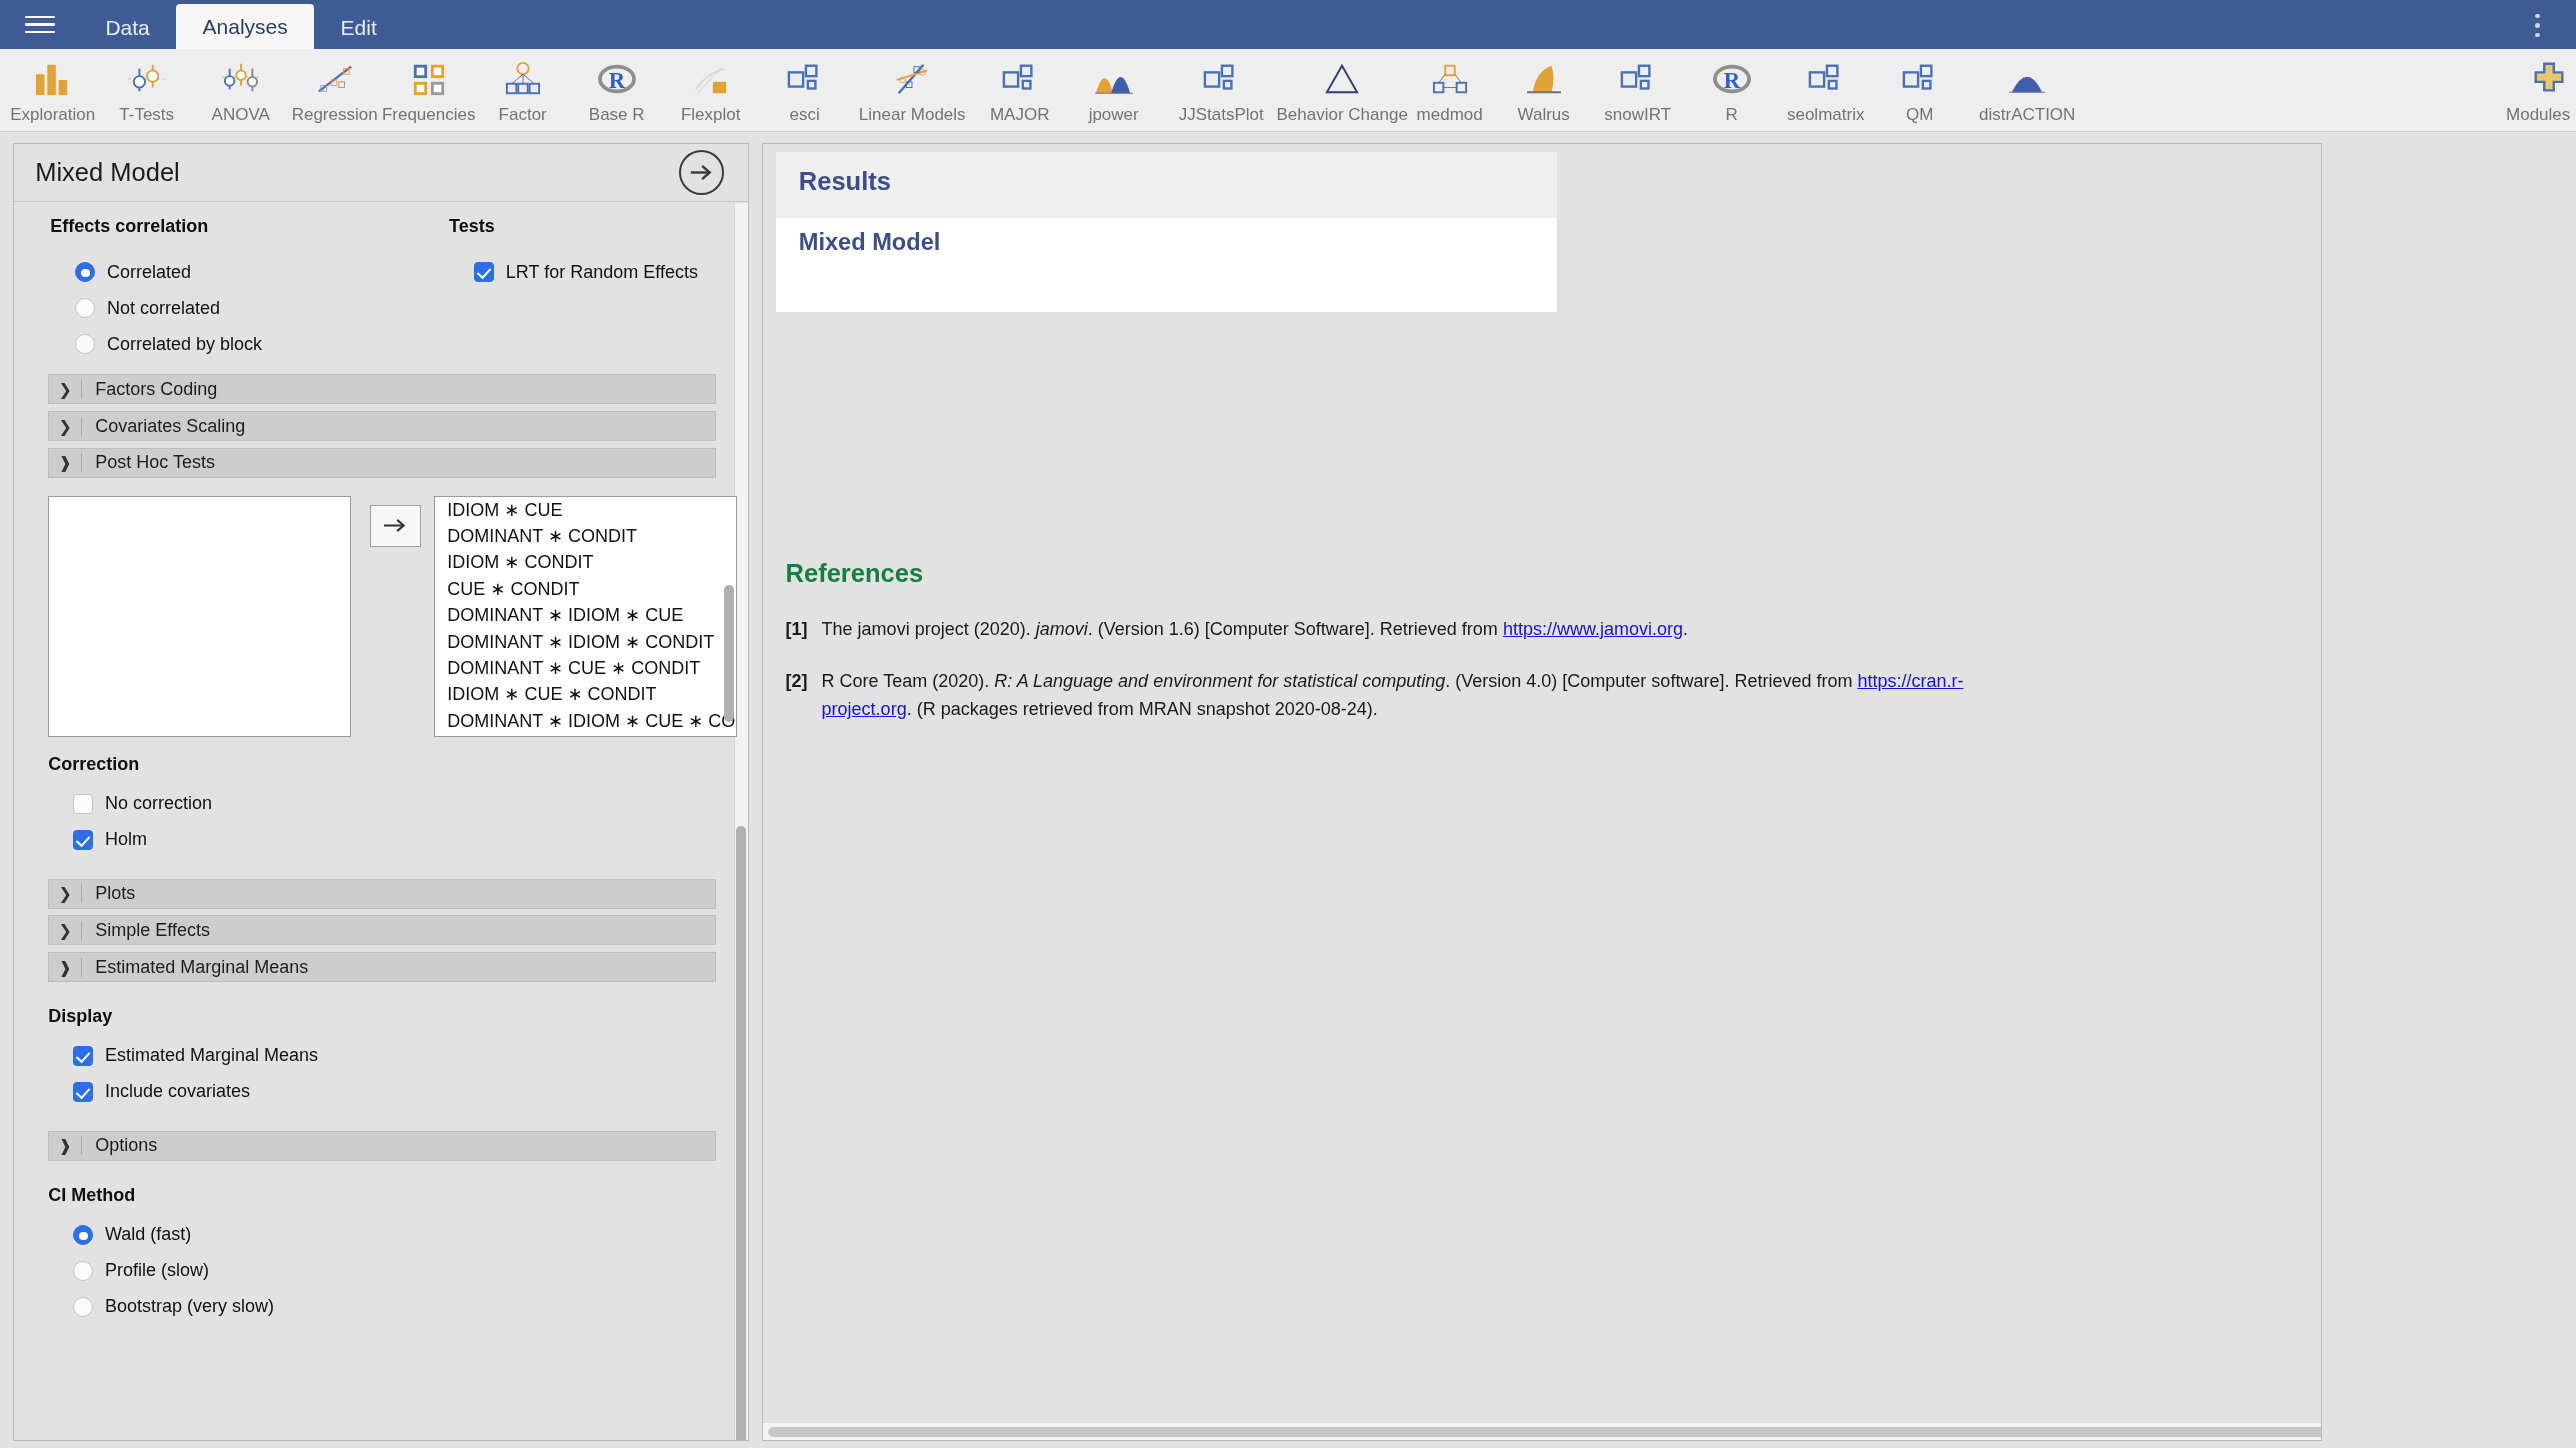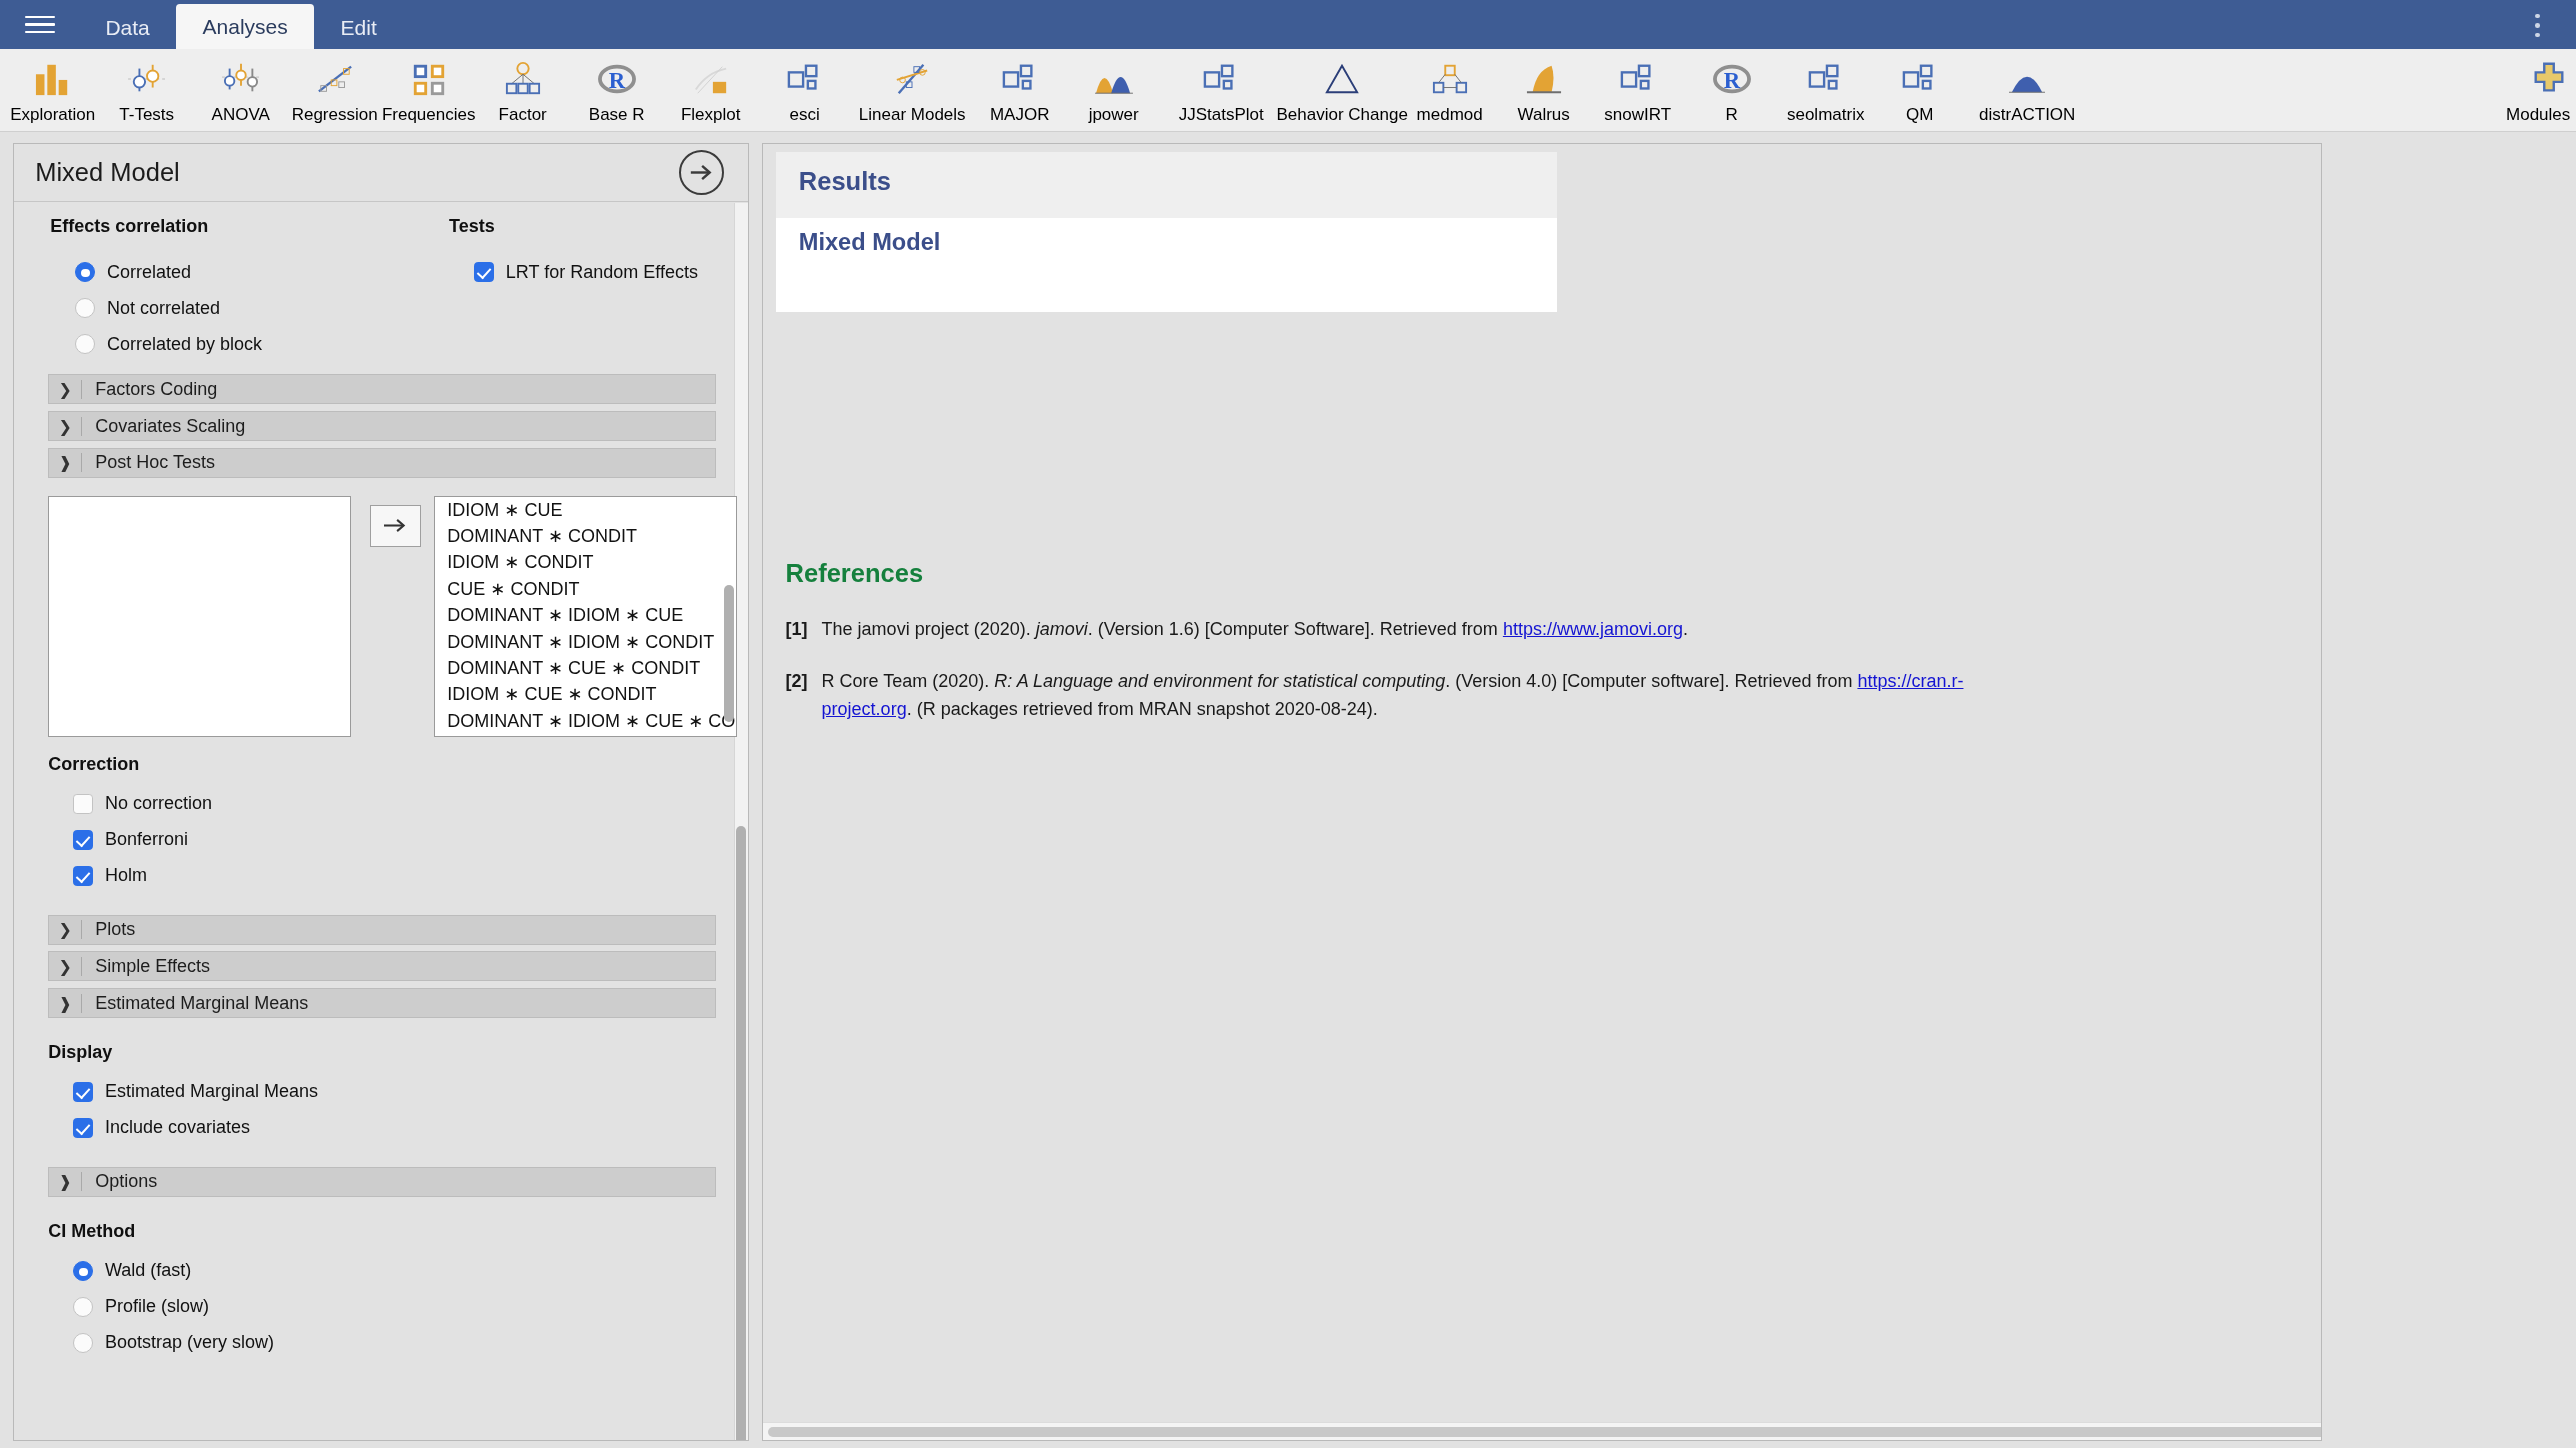--- a/index.html
+++ b/index.html
@@ -46,21 +46,21 @@
   }
   .ribbon-scroll { display: flex; align-items: flex-start; padding-left: 5.7px; flex: 1; }
   .rb {
     width: 94px; min-width: 94px;
     display: flex; flex-direction: column; align-items: center; justify-content: flex-start;
     padding-top: 3.8px; cursor: pointer;
   }
   .rb.wide { width: 121px; min-width: 121px; }
   .rb-ico { height: 42px; display: flex; align-items: center; justify-content: center; }
   .rb-lbl {
-    font-size: 17px; color: #000000; margin-top: 5px;
+    font-size: 17px; color: #737373; margin-top: 5px;
     white-space: nowrap; text-align: center;
   }
   .modules {
     width: 141px; display: flex; flex-direction: column; align-items: flex-end;
     padding-top: 3.8px; cursor: pointer; margin-right: 5.7px;
   }
 
   
   .optpanel {
     position: absolute; left: 13.2px; top: 143px;
@@ -574,24 +574,20 @@
     </div>
 
     <div class="bodylbl">Correction</div>
     <div style="padding-left:34px">
       <div class="optrow">
         <span class="check"></span>
         <span class="lbl">No correction</span>
       </div>
       <div class="optrow">
         <span class="check on"></span>
-        <span class="lbl">Bonferroni</span>
-      </div>
-      <div class="optrow">
-        <span class="check on"></span>
         <span class="lbl">Holm</span>
       </div>
     </div>
 
     <div class="secbar" style="margin-top:21px">
       <span class="chev">❯</span>
       <span class="secdiv"></span>
       <span class="secttl">Plots</span>
     </div>
 

